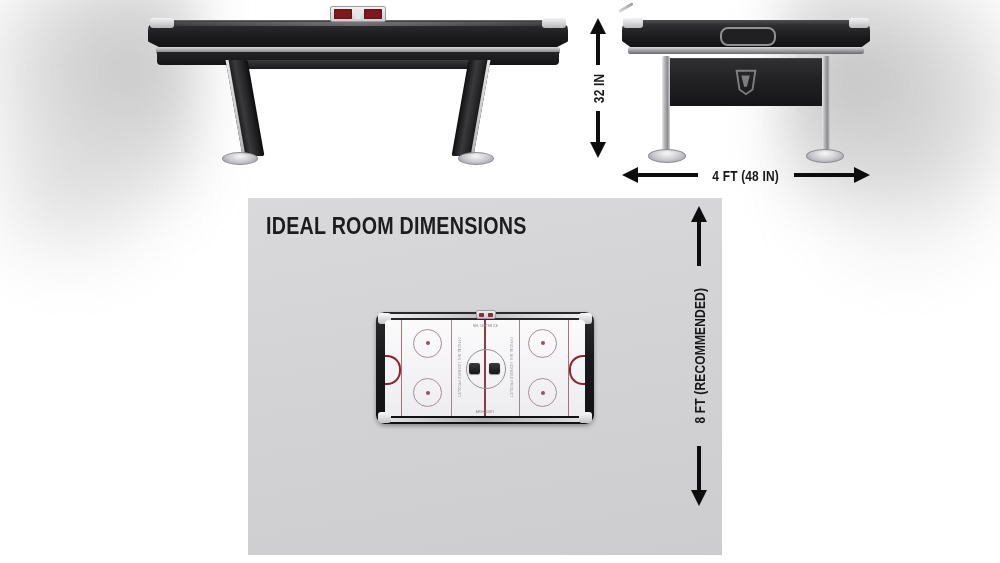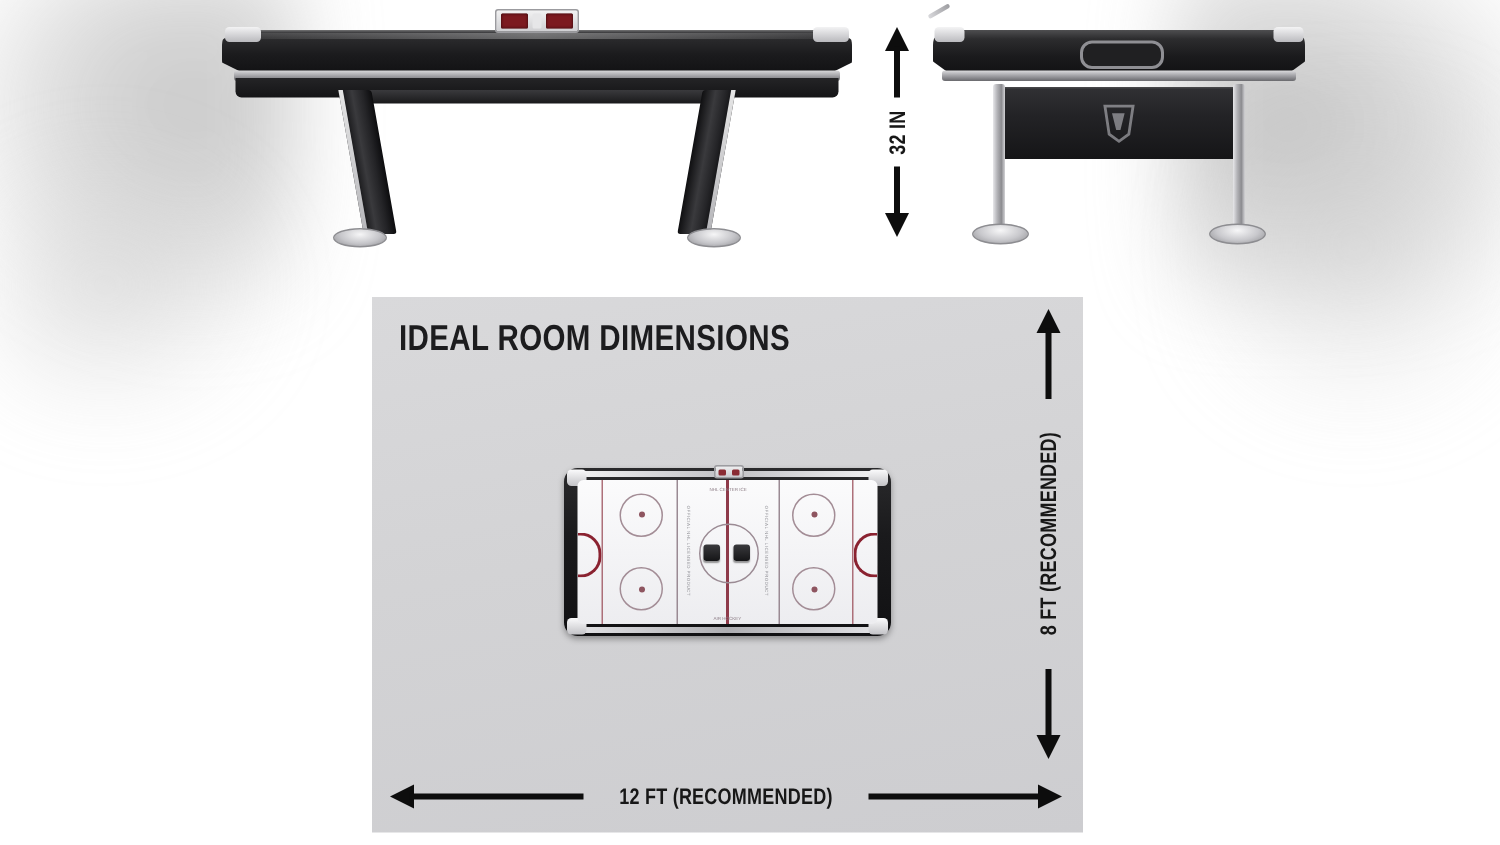--- a/index.html
+++ b/index.html
@@ -253,20 +253,31 @@
     </div>
     <div class="lbl-wrap">
       <div class="lbl dim-text">32 IN</div>
     </div>
     <div class="bar bot">
       <span class="ln"></span>
       <span class="arrow-d"></span>
     </div>
   </div>
 
+  <div class="dim-h" style="left:622px;top:165px;width:248px;height:20px;">
+    <div class="bar left">
+      <span class="arrow-l"></span>
+      <span class="ln"></span>
+    </div>
+    <div class="lbl dim-text">4 FT (48 IN)</div>
+    <div class="bar right">
+      <span class="ln"></span>
+      <span class="arrow-r"></span>
+    </div>
+  </div>
 
   <div id="room-panel">
     <div id="room-title">IDEAL ROOM DIMENSIONS</div>
 
     <div id="rink-wrap">
       <div class="rink-frame"></div>
       <div class="rink-rail-t"></div>
       <div class="rink-rail-b"></div>
       <div class="rink-corner rc-tl"></div>
       <div class="rink-corner rc-tr"></div>
@@ -324,26 +335,15 @@
       </div>
       <div class="lbl-wrap">
         <div class="lbl dim-text">8 FT (RECOMMENDED)</div>
       </div>
       <div class="bar bot">
         <span class="ln"></span>
         <span class="arrow-d"></span>
       </div>
     </div>
 
-    <div class="dim-h" style="left:12px;bottom:14px;width:448px;height:20px;">
-      <div class="bar left">
-        <span class="arrow-l"></span>
-        <span class="ln"></span>
-      </div>
-      <div class="lbl dim-text">12 FT (RECOMMENDED)</div>
-      <div class="bar right">
-        <span class="ln"></span>
-        <span class="arrow-r"></span>
-      </div>
-    </div>
   </div>
 
 </div>
 
 </body></html>

